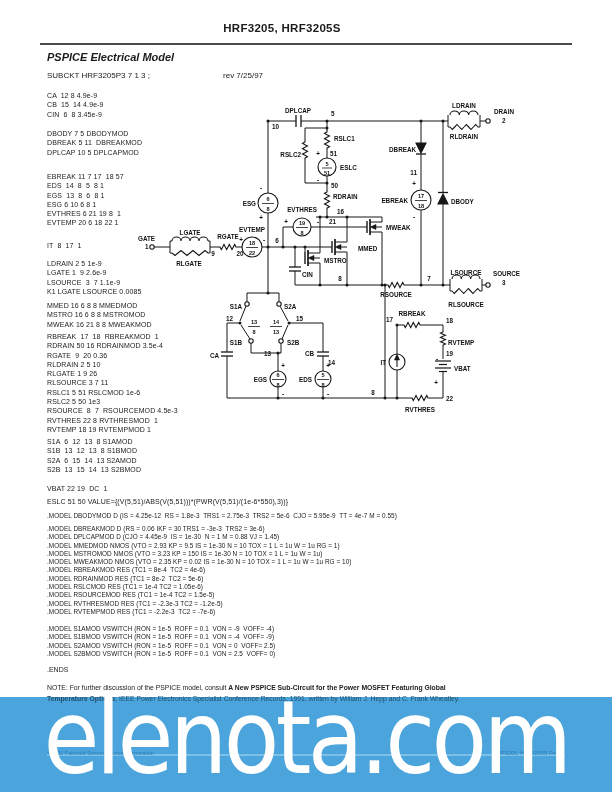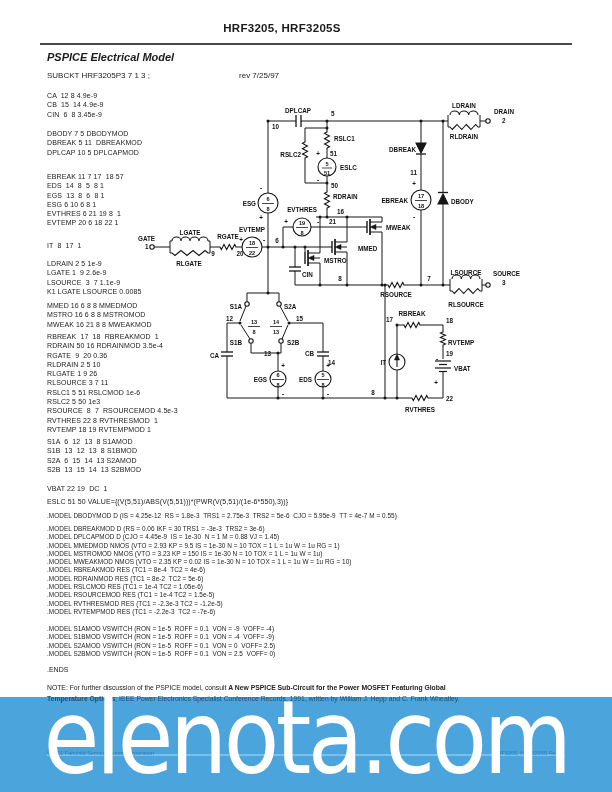--- a/index.html
+++ b/index.html
@@ -3,21 +3,21 @@
 <meta charset="utf-8">
 <style>
   html,body{margin:0;padding:0;}
   body{width:612px;height:792px;position:relative;background:#ffffff;
        font-family:"Liberation Sans","DejaVu Sans",sans-serif;color:#1b1b1b;overflow:hidden;}
   .abs{position:absolute;}
   .doc-title{top:22px;left:0;width:564px;text-align:center;font-size:11.5px;font-weight:bold;letter-spacing:.3px;}
   .hrule{top:43px;left:40px;width:532px;height:2px;background:#4a4a4a;}
   .section-title{top:51px;left:47px;font-size:11px;font-weight:bold;font-style:italic;}
   .subckt{top:71px;left:47px;font-size:8px;}
-  .subckt .rev{margin-left:50px;padding-left:39px;}
+  .subckt .rev{margin-left:34px;padding-left:39px;}
   .nl{left:47px;font-size:7px;line-height:9.3px;white-space:pre;letter-spacing:.1px;}
   .mdl{left:47px;font-size:6.4px;line-height:8.3px;white-space:pre;letter-spacing:.05px;}
   .ends{top:666px;left:47px;font-size:7px;}
   .note{top:682px;left:47px;width:530px;font-size:6.8px;line-height:11px;z-index:6;color:#222;}
   .note .l2{color:#1d4f6d;}
   .note b{font-weight:bold;}
   .banner{top:697px;left:0;width:612px;height:95px;z-index:5;}
   .footer-rule{top:754px;left:47px;width:518px;height:1.5px;z-index:6;}
   .footer-text{top:750px;font-size:5.5px;z-index:6;}
   .footer-left{left:47px;}

